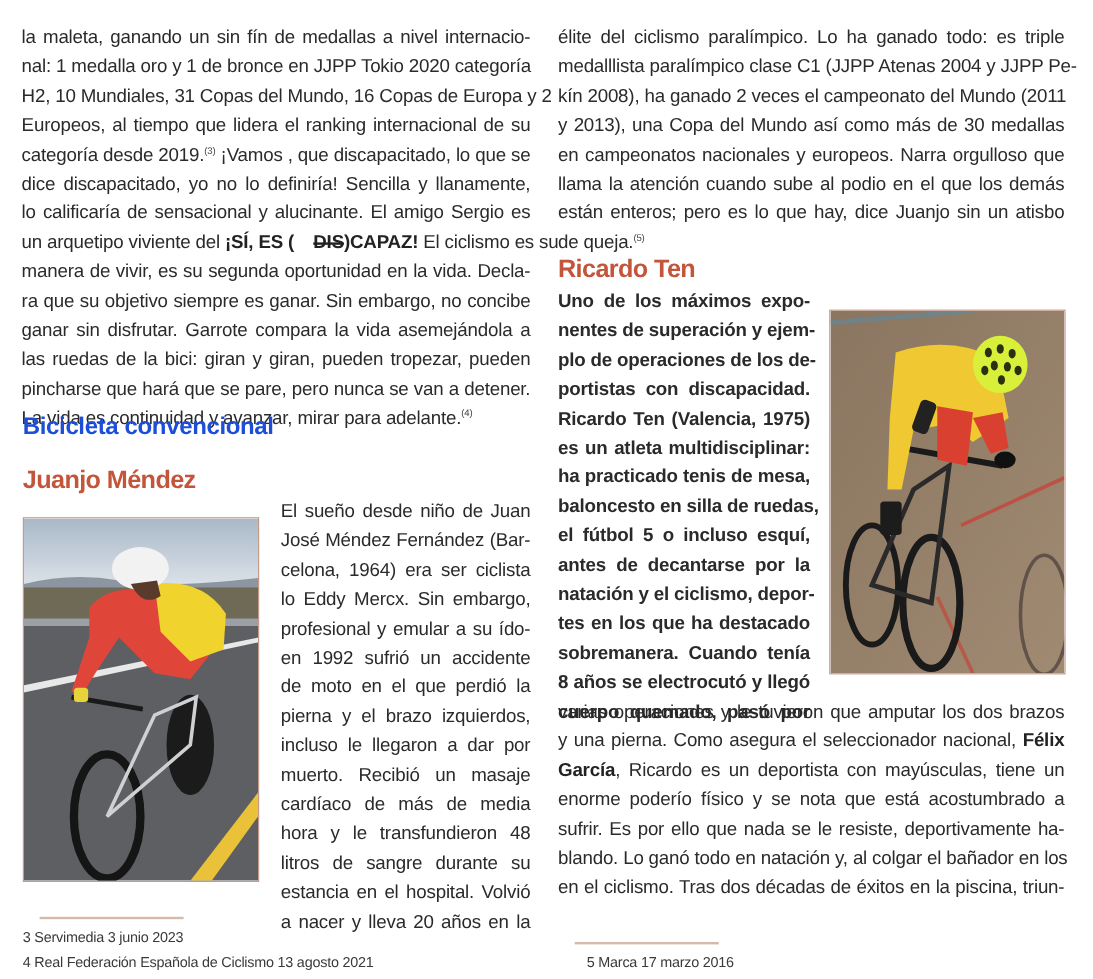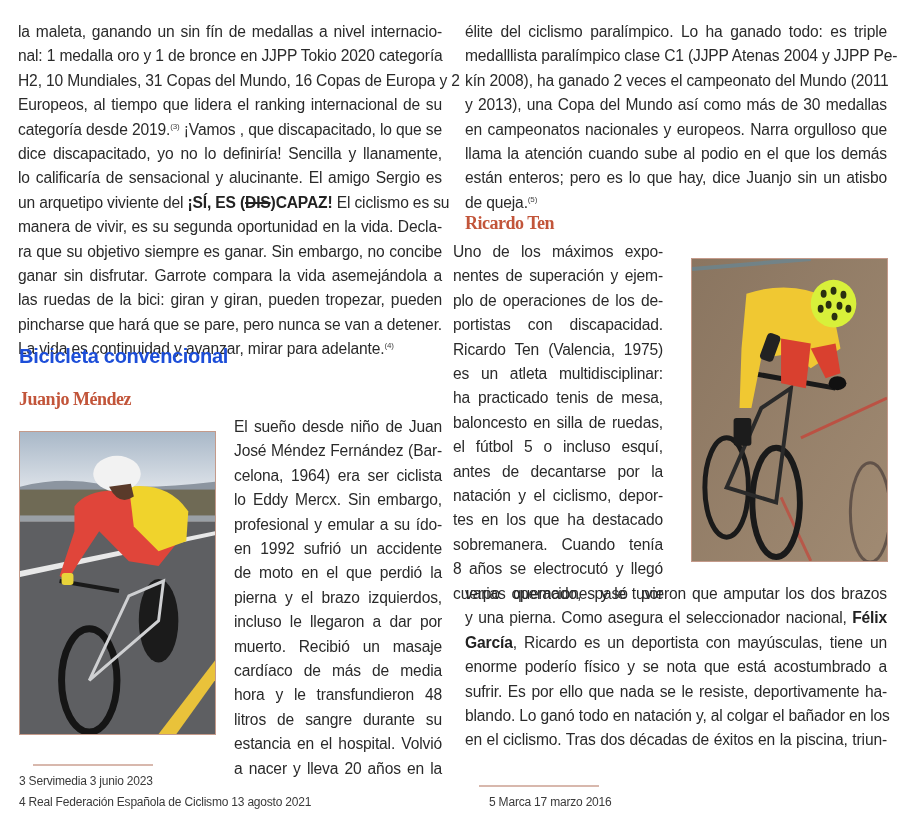--- a/index.html
+++ b/index.html
@@ -14,45 +14,45 @@
       font-size: 15.6px;
       line-height: 24.4px;
       text-align: justify;
       letter-spacing: -0.15px;
       color: #2a2a2a;
     }
     .para .ln { display: block; white-space: nowrap; text-align-last: justify; }
     .para .ln.last { text-align-last: left; }
     sup.fn { font-size: 8px; vertical-align: 6px; line-height: 0; color: #444; }
     b.em { font-weight: bold; color: #222; }
-    .strike { text-decoration: line-through; text-decoration-thickness: 2px; }
+    .strike { text-decoration: line-through; text-decoration-thickness: 2px; margin-left: 16px; }
 
     #left-top { left: 18px; top: 20px; width: 424px; }
     #right-top { left: 465px; top: 20px; width: 422px; }
 
     .section-heading {
       position: absolute;
       left: 19px; top: 345px;
       font-size: 20px; font-weight: bold;
       color: #1d4ed8;
       letter-spacing: -0.3px;
     }
     .person-heading {
       position: absolute;
-      font-family: Liberation Serif, serif;
+      font-family: Liberation Sans, sans-serif;
       font-weight: bold;
-      font-size: 18px;
+      font-size: 21px;
       color: #c2553a;
       letter-spacing: -0.5px;
     }
     #juanjo-heading { left: 19px; top: 389px; }
     #ricardo-heading { left: 465px; top: 213px; }
 
     #juanjo-text { left: 234px; top: 415px; width: 208px; }
-    #ricardo-text { left: 453px; top: 240px; width: 210px; }
+    #ricardo-text { left: 465px; top: 240px; width: 210px; font-weight: bold; }
     #ricardo-full { left: 465px; top: 582px; width: 422px; }
 
     .photo {
       position: absolute;
       border: 1.5px solid #c49a8a;
       overflow: hidden;
     }
     #photo-juanjo { left: 19px; top: 431px; width: 197px; height: 304px; }
     #photo-ricardo { left: 691px; top: 258px; width: 197px; height: 304px; }
     .photo svg { display: block; width: 100%; height: 100%; }

